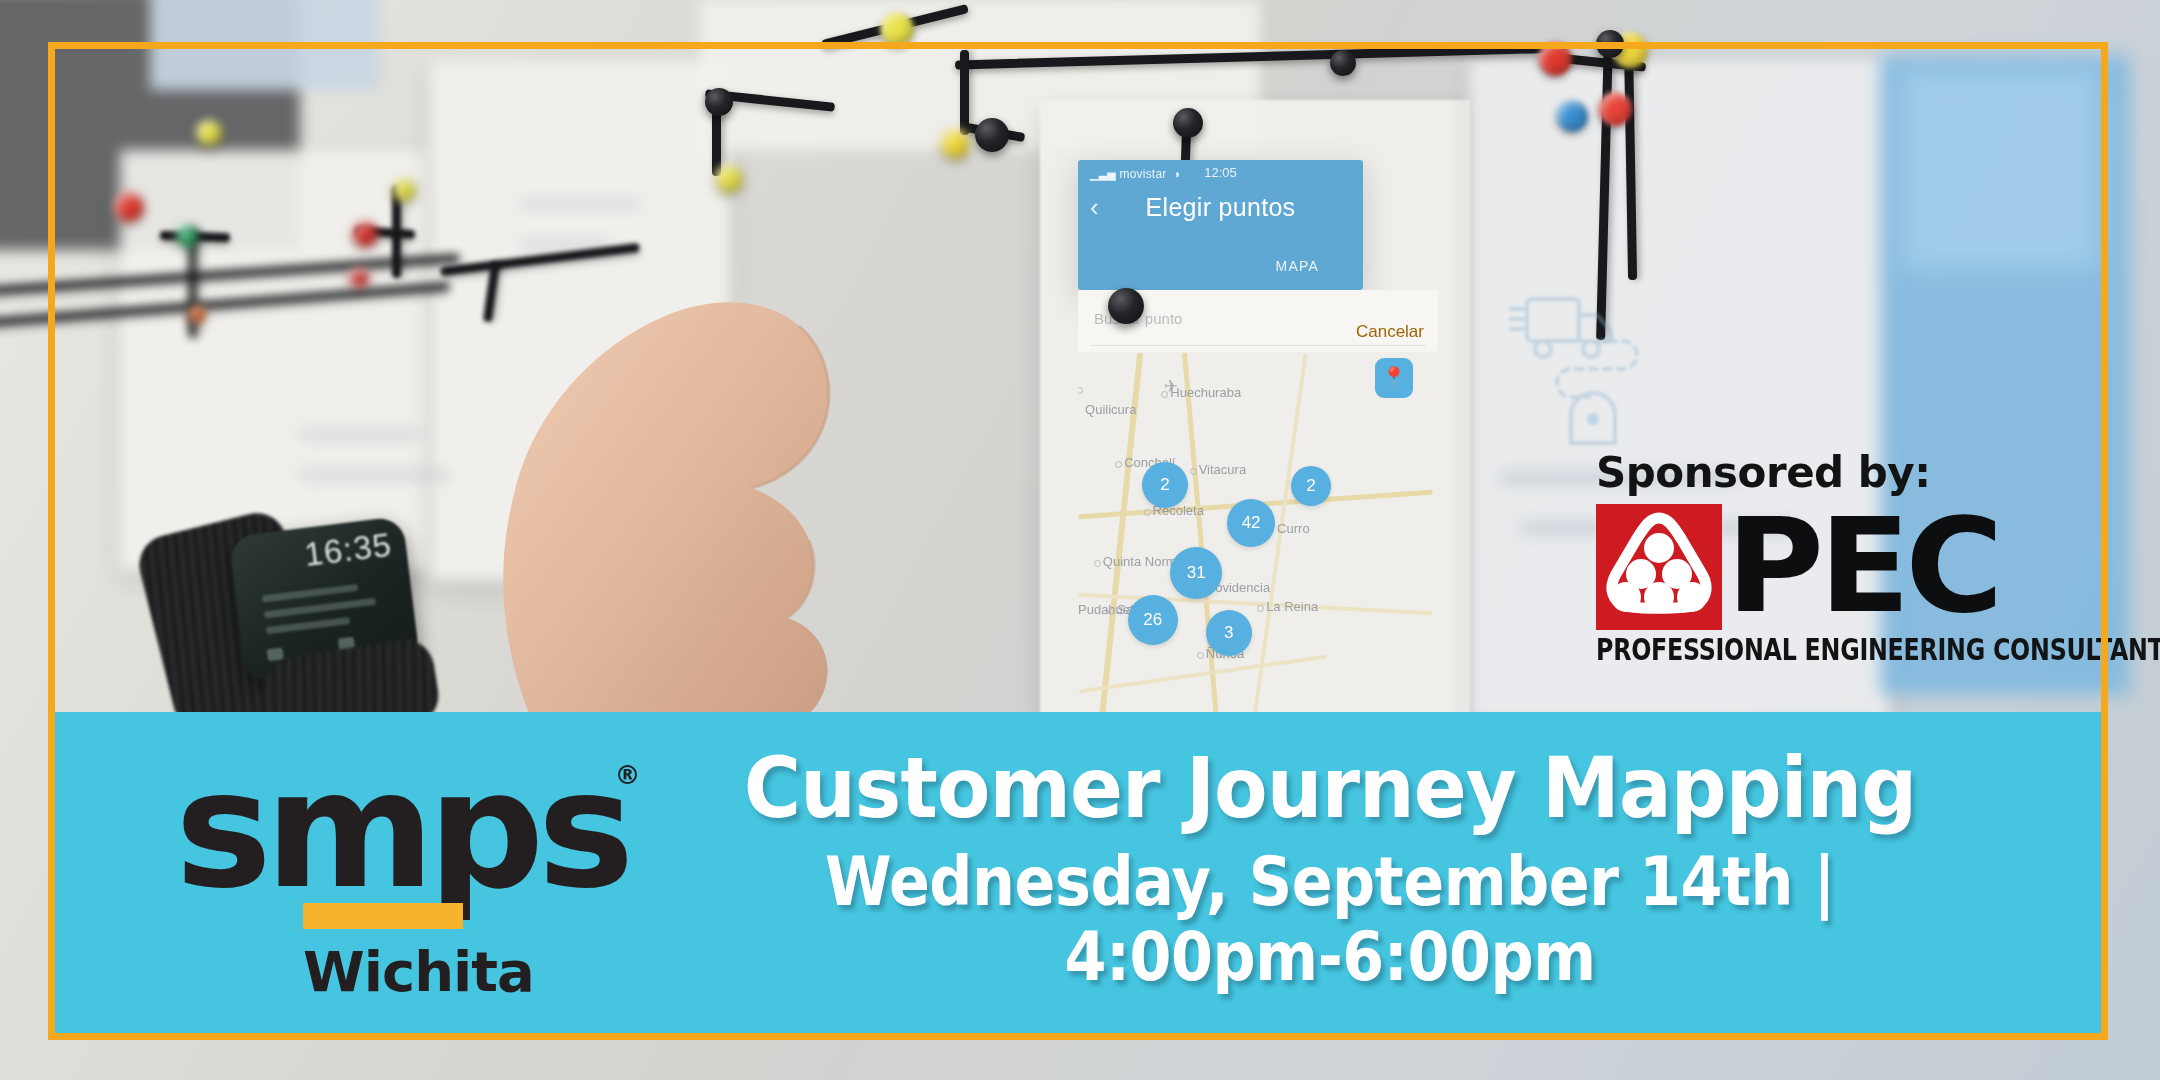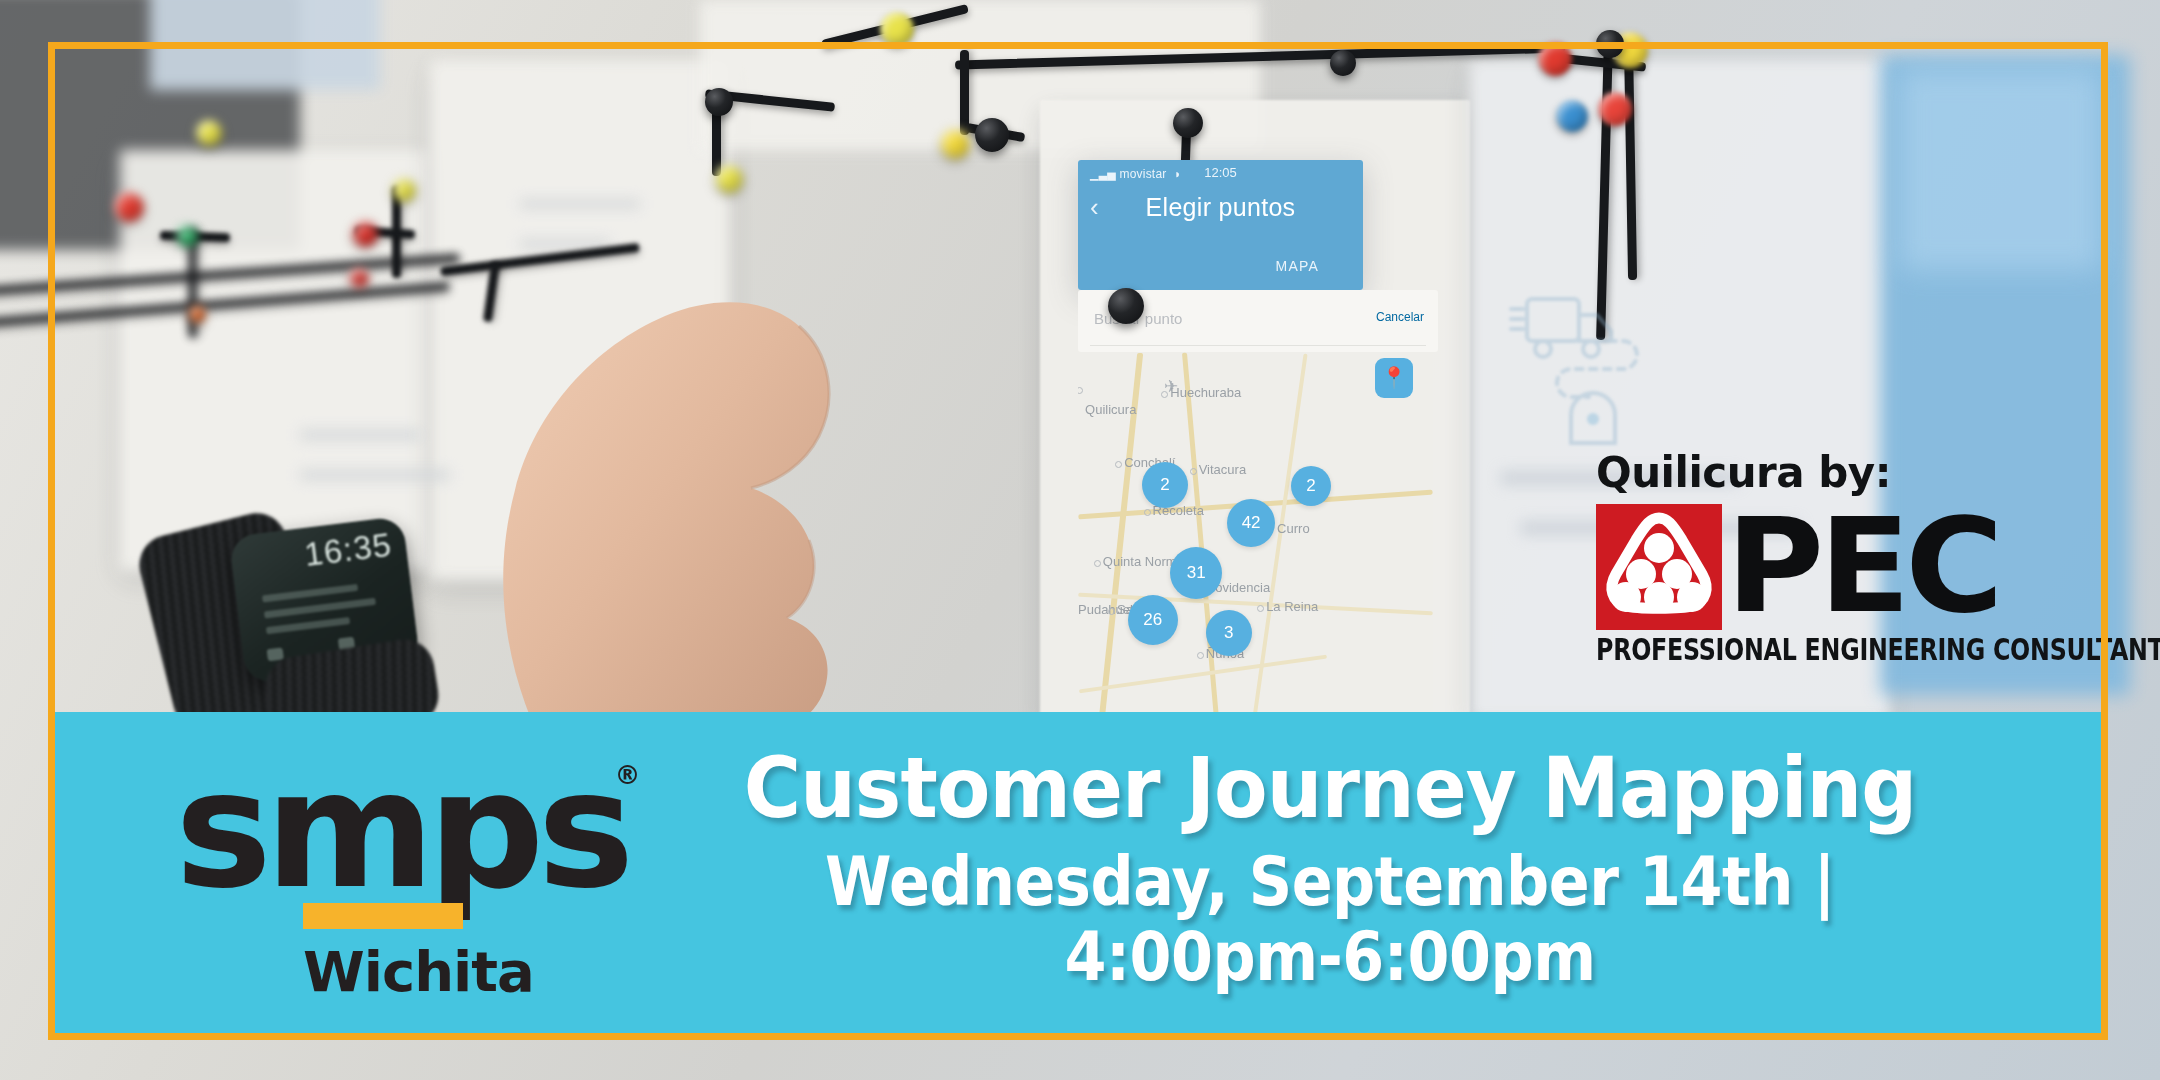--- a/index.html
+++ b/index.html
@@ -39,21 +39,21 @@
   .pin-black{position:absolute;border-radius:50%;background:radial-gradient(circle at 34% 30%,#5a5c60 0%,#232528 42%,#0e0f11 100%);box-shadow:0 4px 9px rgba(0,0,0,.45);}
 
   
   .wire{position:absolute;background:#f7f6f3;border-radius:3px;box-shadow:0 8px 30px rgba(80,85,92,.25);overflow:hidden;}
   .wire-head{position:absolute;left:0;right:0;top:0;background:#5fa8d3;}
   .wire-status{position:absolute;top:7px;left:12px;right:12px;height:13px;color:#eaf4fb;font-size:12px;letter-spacing:.2px;}
   .wire-title{position:absolute;left:0;right:0;color:#fff;text-align:center;font-size:25px;font-weight:400;letter-spacing:.3px;}
   .wire-back{position:absolute;color:#e8f3fb;font-size:26px;}
   .wire-tab{position:absolute;color:#eaf4fb;font-size:14px;letter-spacing:1.2px;}
   .wire-search{position:absolute;color:#b9bcc0;font-size:15px;}
-  .wire-cancel{position:absolute;color:#0369a1;font-size:12px;}
+  .wire-cancel{position:absolute;color:#a16207;font-size:17px;margin-top:12px;}
   .wire-rule{position:absolute;height:1px;background:#e2e2de;}
 
   
   .map{position:absolute;background:#efeeea;overflow:hidden;}
   .road{position:absolute;background:#e8d9a8;border-radius:2px;}
   .road.thin{background:#ece3c4;}
   .mlabel{position:absolute;color:#9aa0a6;font-size:13px;white-space:nowrap;}
   .mdot{position:absolute;width:5px;height:5px;border:1px solid #b6bbc0;border-radius:50%;}
   .cluster{position:absolute;border-radius:50%;background:#57b0e0;color:#fff;display:flex;align-items:center;justify-content:center;font-size:17px;font-weight:400;box-shadow:0 2px 5px rgba(0,0,0,.12);}
   .mapbtn{position:absolute;background:#57b0e0;border-radius:9px;display:flex;align-items:center;justify-content:center;}
@@ -317,21 +317,21 @@
     <div class="pin-black" style="left:1173px;top:108px;width:30px;height:30px;"></div>
     <div class="pin-black" style="left:1108px;top:288px;width:36px;height:36px;"></div>
     <div class="pin-black" style="left:1330px;top:50px;width:26px;height:26px;"></div>
     <div class="pin-black" style="left:1596px;top:30px;width:28px;height:28px;"></div>
     <div class="pin-black" style="left:705px;top:88px;width:28px;height:28px;"></div>
   </div>
 
   <div class="frame"></div>
 
   <div class="sponsor">
-    <div class="sponsor-label">Quilicura by:</div>
+    <div class="sponsor-label">Sponsored by:</div>
     <div class="pec-row">
       <div class="pec-mark">
         <svg width="126" height="126" viewBox="0 0 126 126">
           <path d="M63 14 C71 14 76 20 86 36 L106 70 C114 84 110 98 96 102
                    C86 105 40 105 30 102 C16 98 12 84 20 70 L40 36 C50 20 55 14 63 14 Z" fill="none" stroke="#ffffff" stroke-width="11"></path>
           <circle cx="63" cy="44" r="15" fill="#ffffff"></circle>
           <circle cx="45" cy="70" r="15" fill="#ffffff"></circle>
           <circle cx="81" cy="70" r="15" fill="#ffffff"></circle>
           <circle cx="30" cy="93" r="15" fill="#ffffff"></circle>
           <circle cx="63" cy="93" r="15" fill="#ffffff"></circle>

